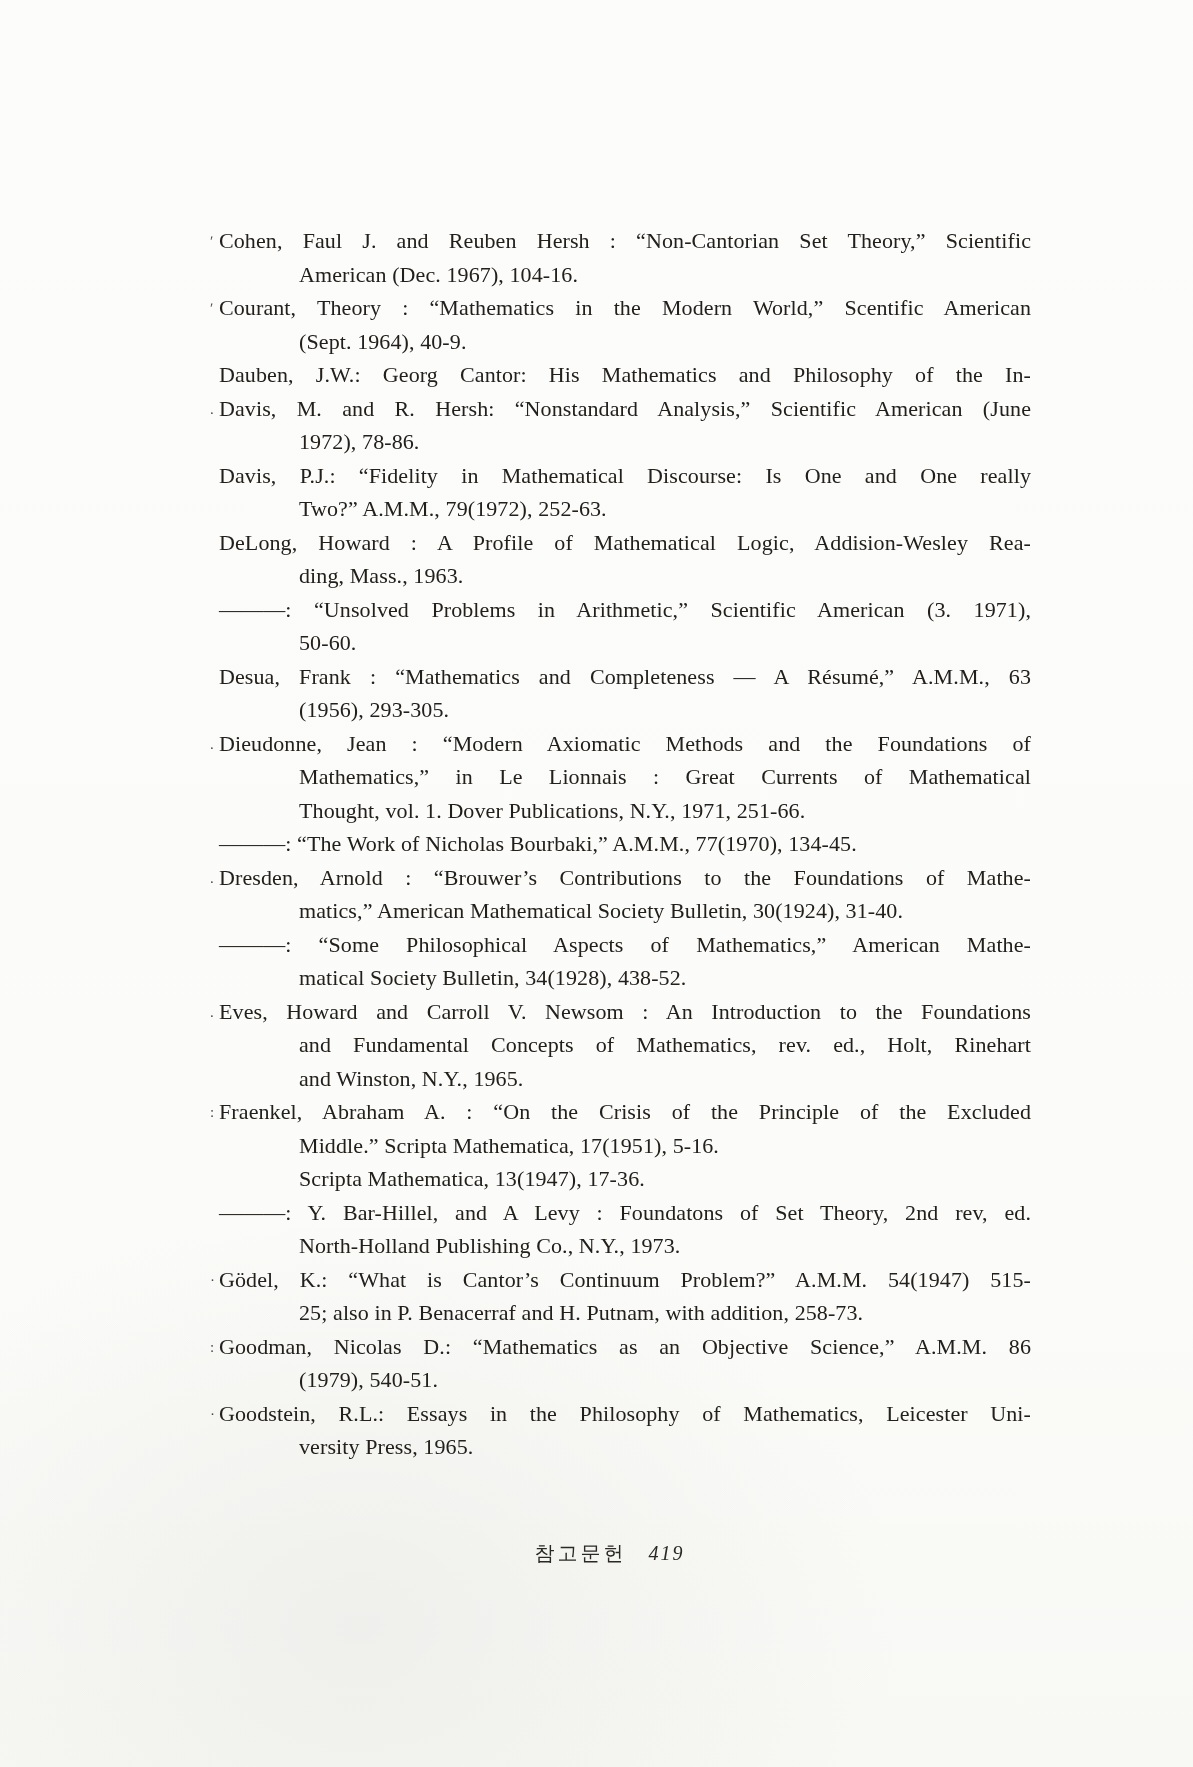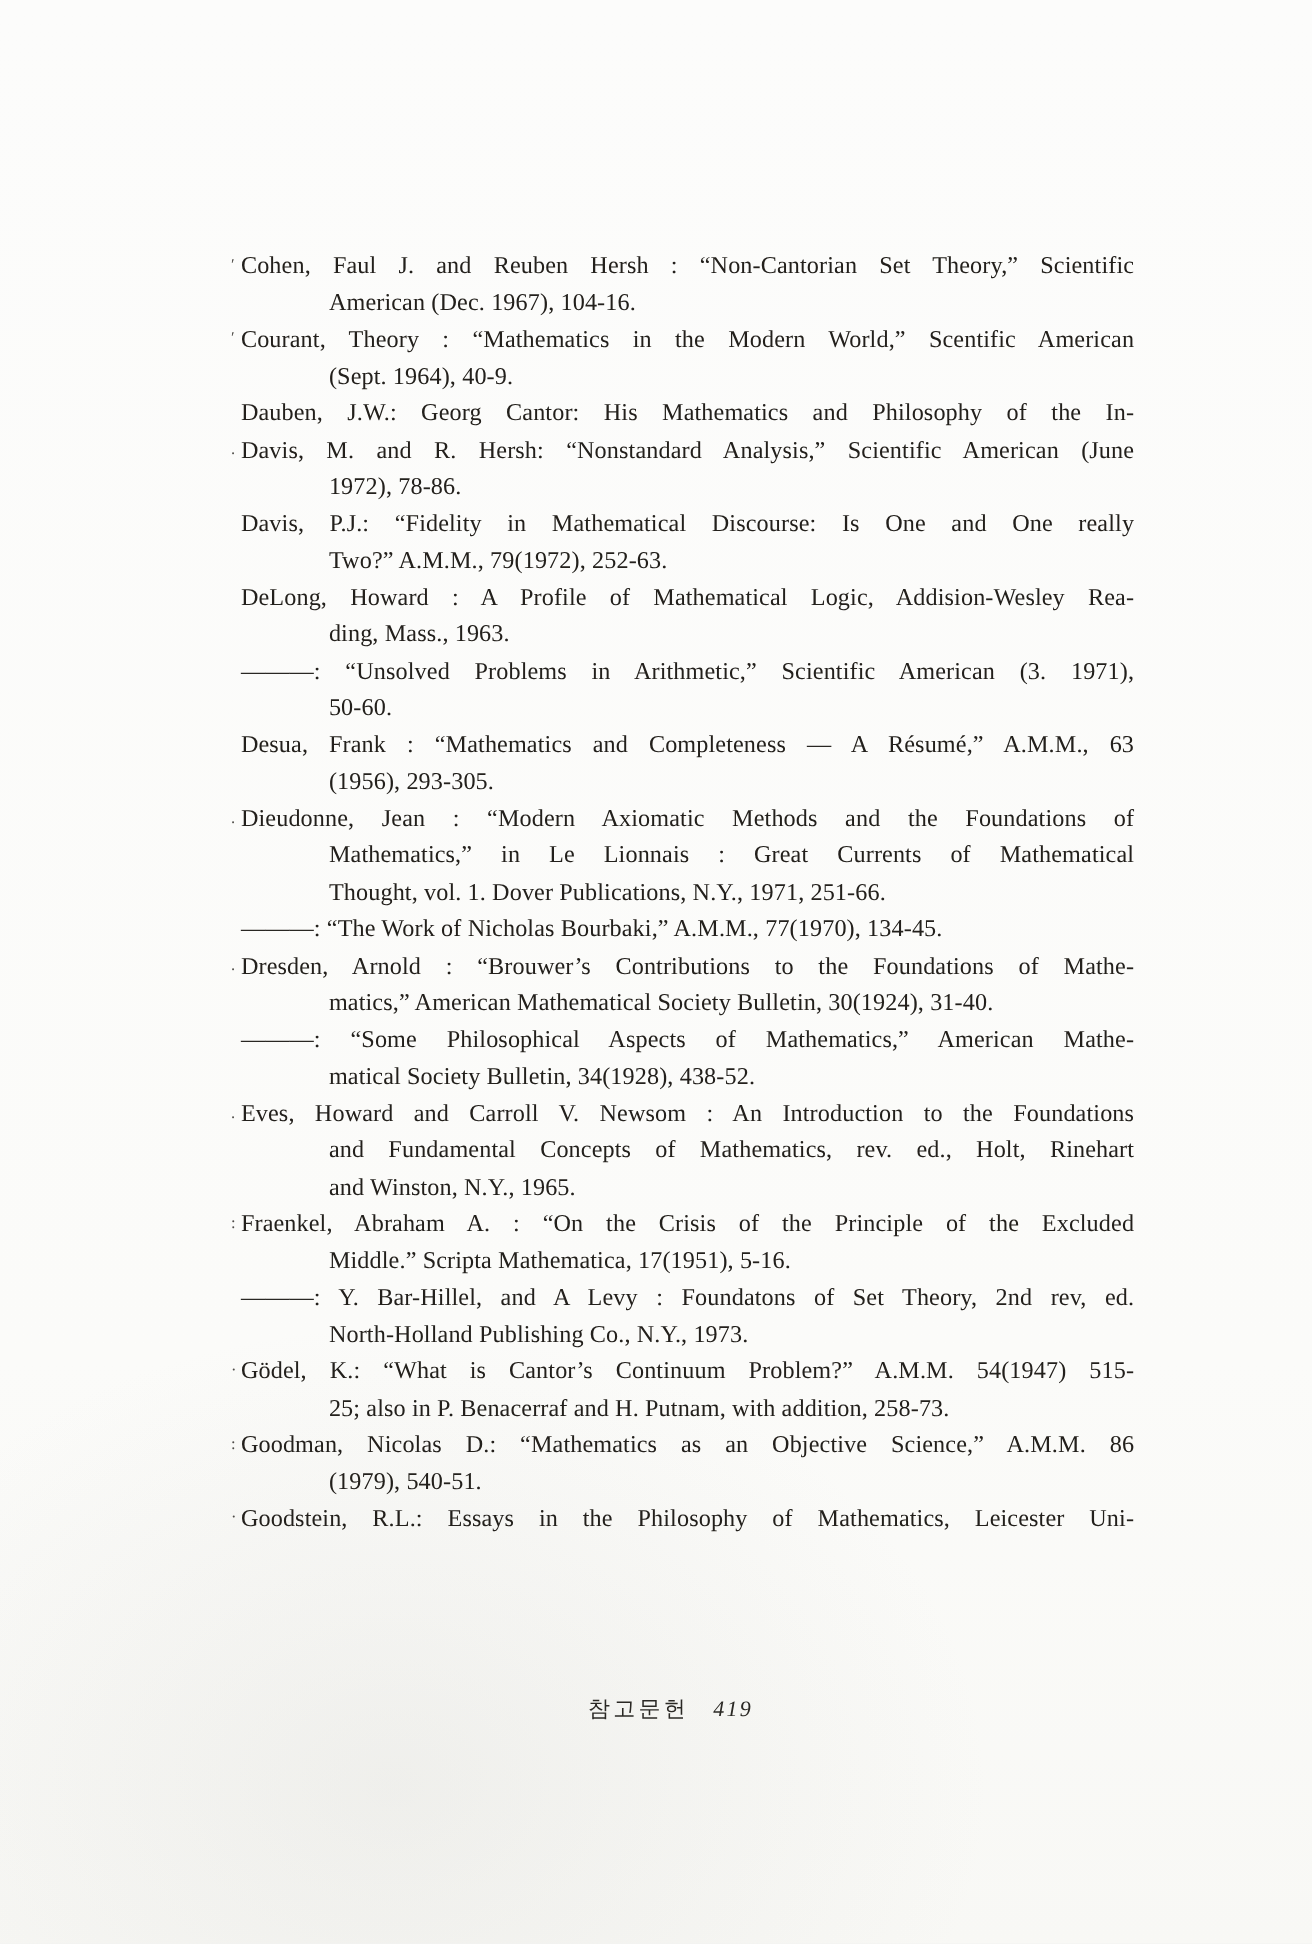--- a/index.html
+++ b/index.html
@@ -106,33 +106,35 @@
       <div class="entry">
         <div class="line just"><span class="mark">.</span><span>Eves, Howard and Carroll V. Newsom : </span><span class="it">An Introduction to the Foundations</span></div>
         <div class="line cont just"><span class="it">and Fundamental Concepts of Mathematics</span><span>, rev. ed., Holt, Rinehart</span></div>
         <div class="line cont"><span>and Winston, N.Y., 1965.</span></div>
       </div>
       <div class="entry">
         <div class="line just"><span class="mark">:</span><span>Fraenkel, Abraham A. : “On the Crisis of the Principle of the Excluded</span></div>
         <div class="line cont"><span>Middle.” </span><span class="it">Scripta Mathematica</span><span>, 17(1951), 5-16.</span></div>
       </div>
       <div class="entry">
+        <div class="line cont"><span class="it">Scripta Mathematica</span><span>, 13(1947), 17-36.</span></div>
       </div>
       <div class="entry">
         <div class="line just"><span>———: Y. Bar-Hillel, and A Levy : </span><span class="it">Foundatons of Set Theory</span><span>, 2nd rev, ed.</span></div>
         <div class="line cont"><span>North-Holland Publishing Co., N.Y., 1973.</span></div>
       </div>
       <div class="entry">
         <div class="line just"><span class="mark">·</span><span>Gödel, K.: “What is Cantor’s Continuum Problem?” </span><span class="it">A.M.M. </span><span>54(1947) 515-</span></div>
         <div class="line cont"><span>25; also in P. Benacerraf and H. Putnam, with addition, 258-73.</span></div>
       </div>
       <div class="entry">
         <div class="line just"><span class="mark">:</span><span>Goodman, Nicolas D.: “Mathematics as an Objective Science,” </span><span class="it">A.M.M. </span><span>86</span></div>
         <div class="line cont"><span>(1979), 540-51.</span></div>
       </div>
       <div class="entry">
         <div class="line just"><span class="mark">·</span><span>Goodstein, R.L.: </span><span class="it">Essays in the Philosophy of Mathematics</span><span>, Leicester Uni-</span></div>
+        <div class="line cont"><span>versity Press, 1965.</span></div>
       </div>
     </div>
   <div id="footer">
     <span class="section">참고문헌</span><span class="pagenum">419</span>
   </div>
 </div>
 
 </body></html>

